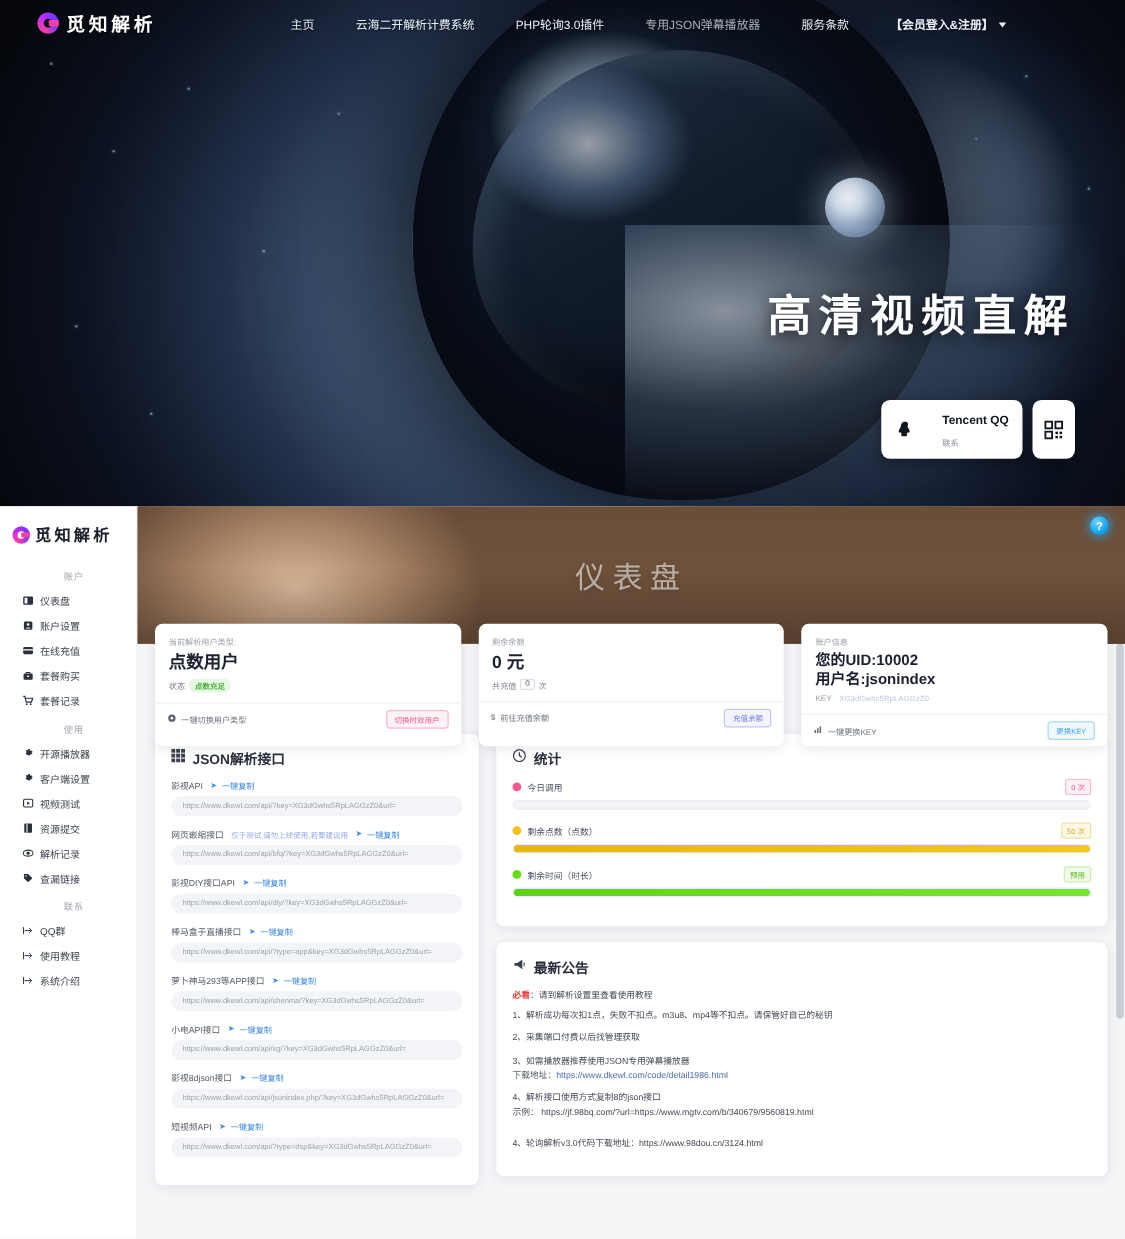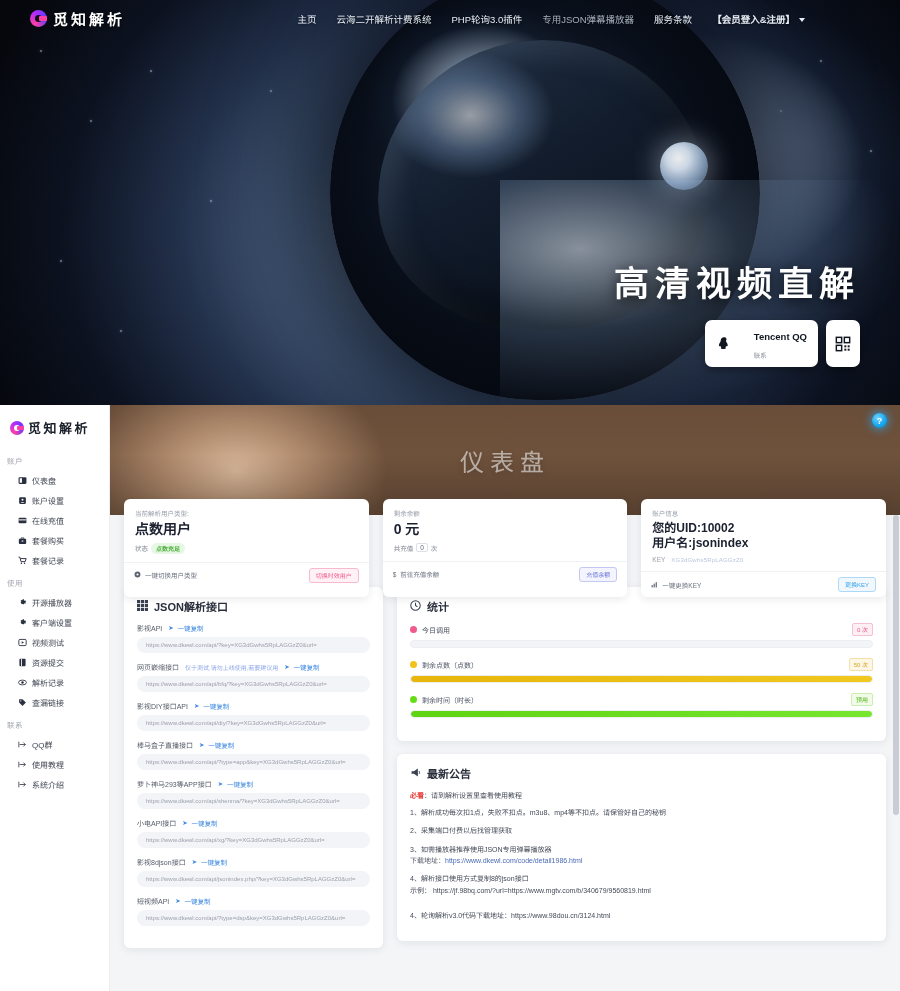--- a/index.html
+++ b/index.html
@@ -79,21 +79,21 @@
   }
   .brand-logo::before {
     content:""; position:absolute; right:0px; top:6px; width:8px; height:5px;
     border-radius:1px; background:#ff3ea5; z-index:2;
   }
   .brand-name {
     color:#fff; font-size:15px; font-weight:700; letter-spacing:3px;
     text-shadow:0 1px 3px rgba(0,0,0,.7);
   }
   .nav-links {
-    display:flex; align-items:flex-end; gap:20px;
+    display:flex; align-items:flex-end; gap:33px;
     margin-left:auto; margin-right:95px;
   }
   .nav-link {
     color:#e8eef6; font-size:9.5px; text-decoration:none; white-space:nowrap;
     text-shadow:0 1px 2px rgba(0,0,0,.55); cursor:pointer;
   }
   .nav-link.dim { color:#c7d2df; opacity:.82; }
   .nav-link.login { font-weight:600; }
   .nav-caret {
     display:inline-block; width:0;height:0;margin-left:4px;
@@ -104,40 +104,40 @@
   
   .hero-copy { position:absolute; right:40px; bottom:38px; text-align:right; z-index:6; }
   .hero-title {
     color:#fff; font-size:35px; font-weight:700; letter-spacing:6px;
     text-shadow:0 3px 14px rgba(0,0,0,.75); margin-bottom:14px;
   }
   .hero-btns { display:flex; gap:8px; justify-content:flex-end; }
   .hero-btn {
     display:flex; align-items:center; gap:22px;
     background:#fff; border-radius:7px; padding:6px 11px;
-    box-shadow:0 3px 10px rgba(0,0,0,.35); cursor:pointer;
+    box-shadow:0 3px 10px rgba(0,0,0,.35); cursor:pointer;margin-top:31px;
   }
   .hero-btn .ic { width:16px; height:16px; flex:none; }
   .hero-btn .tx { text-align:left; line-height:1.08; }
   .hero-btn .t1 { font-size:9.5px; font-weight:700; color:#10151f; }
   .hero-btn .t2 { font-size:6.5px; color:#8a909b; }
   .hero-btn.qr { padding:6px 9px; }
 
   
   .app { position:absolute; left:0; top:405px; width:900px; height:586px; display:flex; }
   .sidebar {
     width:110px; height:586px; background:#ffffff; border-right:1px solid #edeef1;
     padding-top:10px; flex:none; overflow:hidden;
   }
   .side-brand { display:flex; align-items:center; gap:4px; padding:3px 0 11px 10px; }
   .side-brand .brand-name { color:#1b1f2a; font-size:13px; letter-spacing:2.5px; text-shadow:none; }
   .side-brand .brand-logo { width:14px; height:14px; }
   .side-brand .brand-logo::after { left:4px; top:4px; width:6px; height:6px; background:#fff; }
   .side-brand .brand-logo::before { top:5px; width:7px; height:4px; }
-  .side-group { font-size:7.5px; color:#a3a7b0; padding:7px 0 4px 7px; letter-spacing:.5px; }
+  .side-group { font-size:7.5px; color:#a3a7b0; padding:7px 0 4px 7px; letter-spacing:.5px;margin-left:44px; }
   .side-item {
     display:flex; align-items:center; gap:5px;
     padding:4.5px 0 4.5px 18px; font-size:8px; color:#3f4450; cursor:pointer;
   }
   .side-item .si { width:9px;height:9px;flex:none;display:inline-block; }
   .side-item svg { display:block; }
 
   .content { flex:1; height:586px; overflow:hidden; position:relative; background:#f4f5f7; }
 
   .banner {

